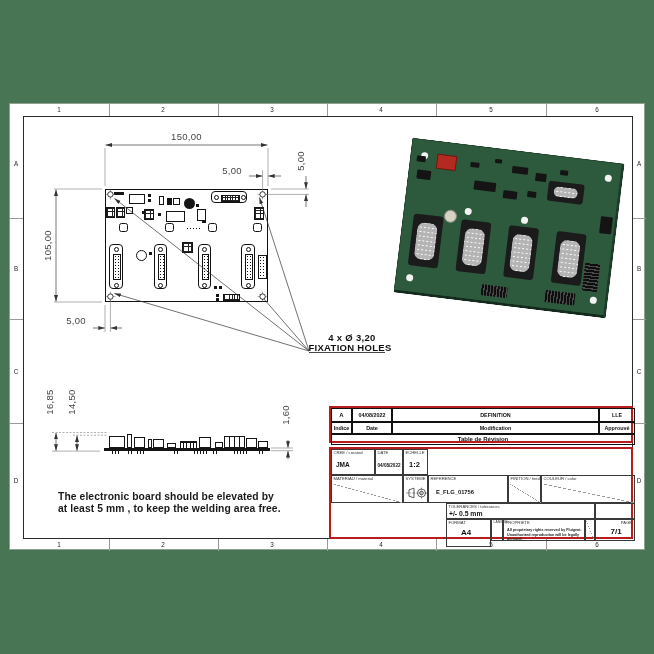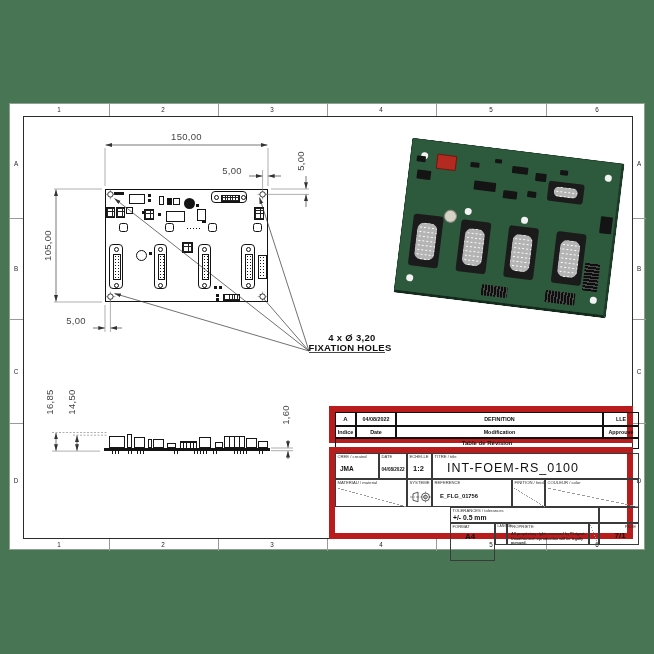--- a/index.html
+++ b/index.html
@@ -35,21 +35,21 @@
   .dk{background:#141414;border-radius:1px}
   .stripes{background:repeating-linear-gradient(90deg,#0e0e0e 0 2px,#4a4a4a 2px 3.2px);border-radius:1px}
   .stripesV{background:repeating-linear-gradient(0deg,#0e0e0e 0 2px,#4a4a4a 2px 3.2px);border-radius:1px}
   .ds3{background:#1b1b1b;border-radius:3px}
   .ds3face{background-color:#b4b4b4;border-radius:7px;
     background-image:radial-gradient(#fdfdfd .8px,transparent .95px);
     background-size:4px 4.5px;background-position:1.5px 2.5px}
   
   .note{font-size:10.3px;font-weight:600;color:#1a1a1a;line-height:11.6px;letter-spacing:.1px}
   
-  .tb{border:6px solid #b91c1c;background:#fff}
+  .tb{border:2px solid #b91c1c;background:#fff}
   .cell{border:.7px solid #3a3a3a}
   .rvcell{border:1px solid #111;display:flex;align-items:center;justify-content:center;
     font-weight:bold;color:#111}
   .lb{position:absolute;left:1.5px;top:.8px;font-size:4.2px;color:#333;white-space:nowrap;line-height:1.1}
   .diag{background:linear-gradient(to top right,transparent 49.2%,#999 49.2% 50.8%,transparent 50.8%)}
   svg text{fill:#454545;font-family:"Liberation Sans",sans-serif;font-size:9.5px;letter-spacing:.3px}
   svg text.big{fill:#111;font-weight:600;font-size:9.5px}
 </style>
 </head>
 <body>
@@ -233,20 +233,24 @@
       <div class="abs ds3face" style="left:5px;top:8px;width:20px;height:37px"></div>
     </div>
     <div class="abs ds3" style="left:154px;top:74px;width:30px;height:52px">
       <div class="abs ds3face" style="left:5px;top:8px;width:20px;height:37px"></div>
     </div>
     <div class="abs stripesV" style="left:186px;top:102px;width:15px;height:28px"></div>
     <div class="abs stripes" style="left:150px;top:134px;width:30px;height:12px"></div>
     <div class="abs stripes" style="left:86px;top:136px;width:26px;height:11px"></div>
   </div>
 
+  <div class="abs note" style="left:48px;top:387px;width:250px">
+    <div>The electronic board should be elevated by</div>
+    <div>at least 5 mm , to keep the welding area free.</div>
+  </div>
 
   <svg class="abs" width="636" height="447" style="left:0;top:0" xmlns="http://www.w3.org/2000/svg">
     <defs>
       <marker id="arw" markerWidth="7" markerHeight="5" refX="6.4" refY="2" orient="auto" markerUnits="userSpaceOnUse">
         <path d="M0,0 L6.5,2 L0,4 Z" fill="#333"></path>
       </marker>
     </defs>
     <g stroke="#787878" stroke-width="0.6">
       <line x1="95" y1="82" x2="95" y2="44"></line>
       <line x1="258" y1="82" x2="258" y2="44"></line>
@@ -341,24 +345,20 @@
         <div class="abs" style="left:4px;top:11px;font-size:6.5px;font-weight:bold;color:#111">JMA</div>
       </div>
       <div class="abs cell" style="left:44px;top:0;width:28px;height:26px">
         <span class="lb">DATE</span>
         <div class="abs" style="left:1.5px;top:13px;font-size:4.6px;font-weight:bold;color:#111">04/08/2022</div>
       </div>
       <div class="abs cell" style="left:72px;top:0;width:25px;height:26px">
         <span class="lb">ECHELLE</span>
         <div class="abs" style="left:5px;top:10px;font-size:7.5px;font-weight:bold;color:#111">1:2</div>
       </div>
-      <div class="abs cell" style="left:97px;top:0;width:207px;height:26px">
-        <span class="lb">TITRE / title</span>
-        <div class="abs" style="left:14px;top:7px;font-size:12.5px;letter-spacing:1px;color:#111">INT-FOEM-RS_0100</div>
-      </div>
 
       <div class="abs cell" style="left:0;top:26px;width:72px;height:28px">
         <span class="lb">MATERIAU / material</span>
         <div class="abs diag" style="left:1px;top:8px;width:70px;height:19px"></div>
       </div>
       <div class="abs cell" style="left:72px;top:26px;width:25px;height:28px">
         <span class="lb">SYSTEME</span>
         <svg width="24" height="16" style="position:absolute;left:1px;top:9px" xmlns="http://www.w3.org/2000/svg">
           <line x1="1" y1="8" x2="23" y2="8" stroke="#444" stroke-width="0.6" stroke-dasharray="3,1.2,0.8,1.2"></line>
           <path d="M4 4.8 L9 3.2 L9 12.8 L4 11.2 Z" fill="none" stroke="#333" stroke-width="0.8"></path>
@@ -378,21 +378,21 @@
       <div class="abs cell" style="left:210px;top:26px;width:94px;height:28px">
         <span class="lb">COULEUR / color</span>
         <div class="abs diag" style="left:1px;top:8px;width:92px;height:19px"></div>
       </div>
 
       <div class="abs cell" style="left:115px;top:54px;width:148.5px;height:16px">
         <span class="lb">TOLERANCES / tolerances</span>
         <div class="abs" style="left:2px;top:6px;font-size:6.8px;font-weight:bold;color:#111">+/- 0.5 mm</div>
       </div>
       <div class="abs cell" style="left:263.5px;top:54px;width:40.5px;height:16px"></div>
-      <div class="abs cell" style="left:115px;top:70px;width:45px;height:38px">
+      <div class="abs cell" style="left:115px;top:70px;width:45px;height:28px">
         <span class="lb">FORMAT</span>
         <div class="abs" style="left:14px;top:8px;font-size:8px;font-weight:bold;color:#111">A4</div>
       </div>
       <div class="abs cell" style="left:160px;top:70px;width:12px;height:22px">
         <span class="lb" style="font-size:3.4px">LANGUE</span>
       </div>
       <div class="abs cell" style="left:172px;top:70px;width:81.5px;height:22px">
         <span class="lb">PROPRIETE</span>
         <div class="abs" style="left:3px;top:8px;font-size:3.7px;font-weight:bold;color:#222;line-height:1.25">
           <div>All proprietary rights reserved by Fluigent.</div>

